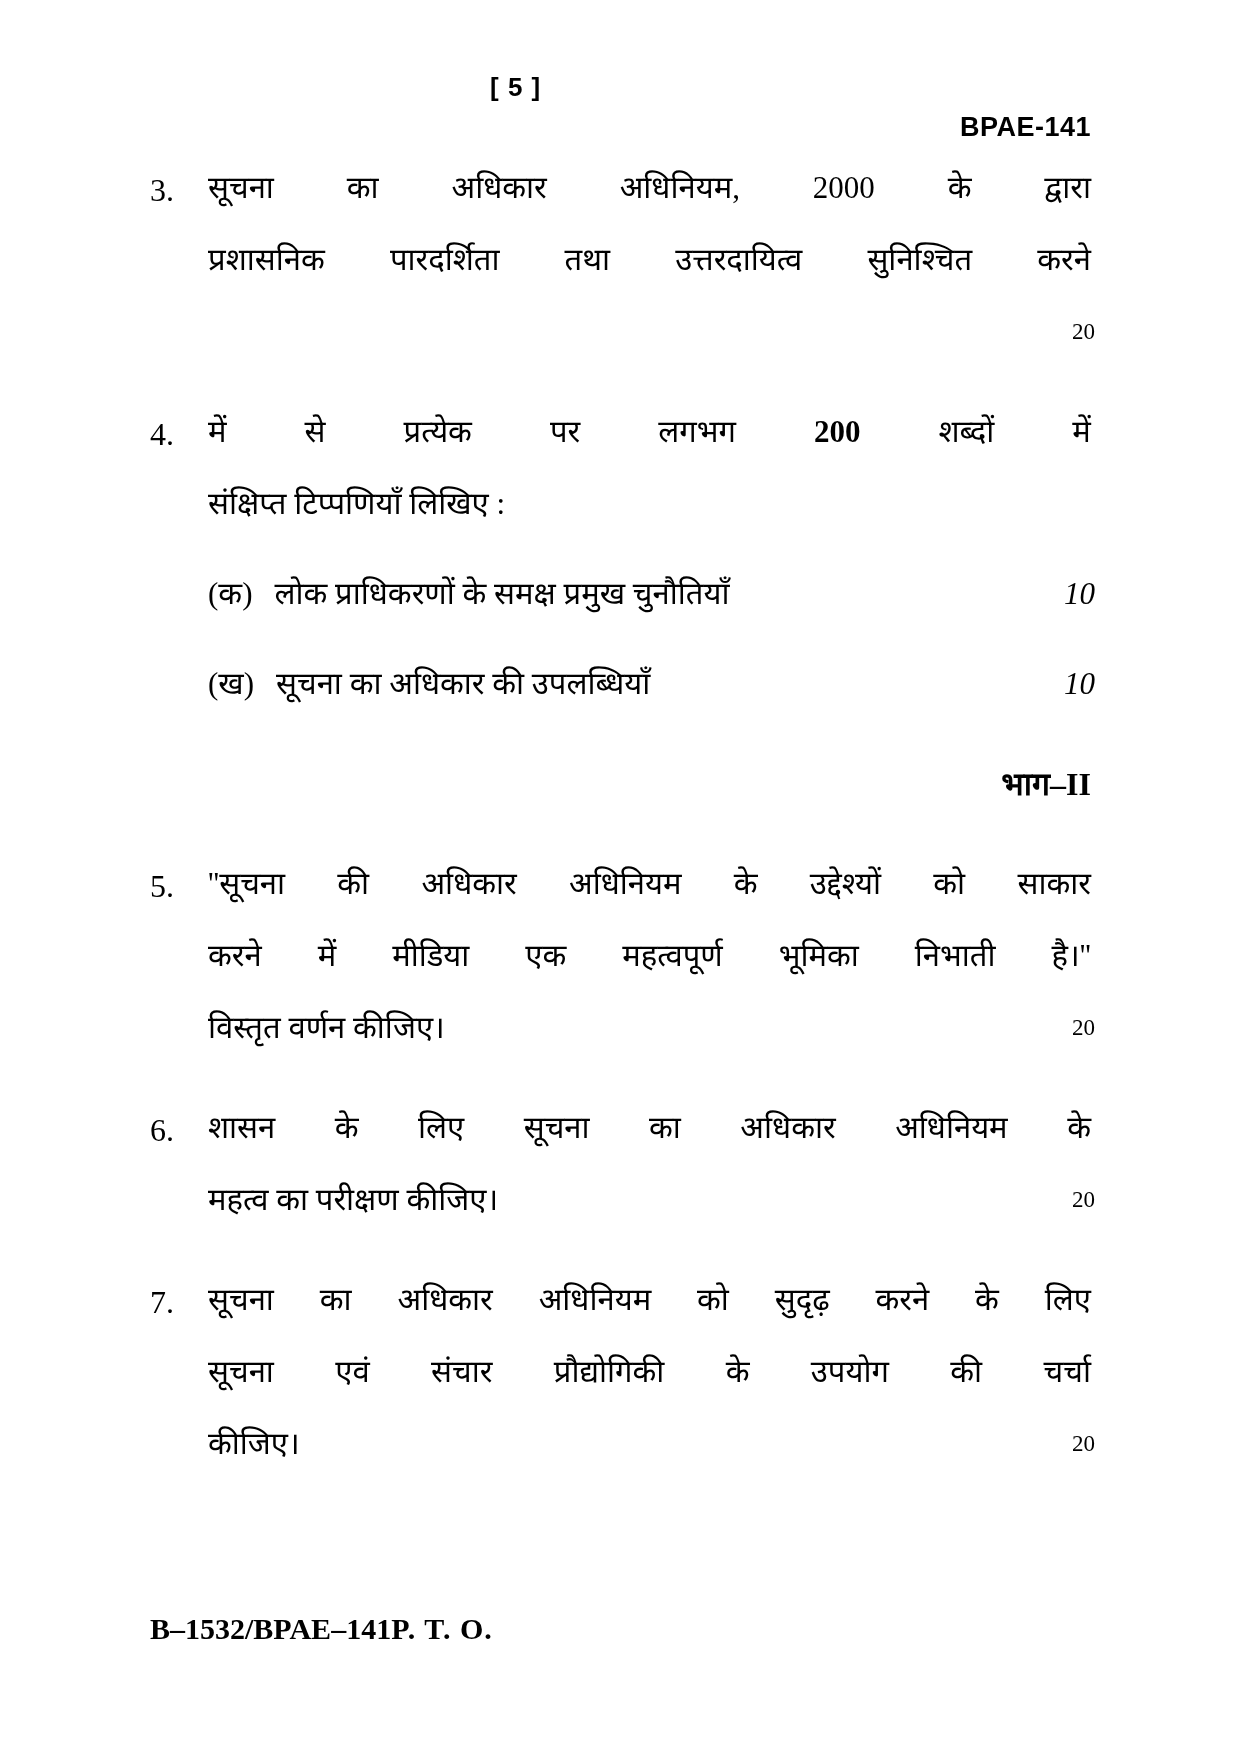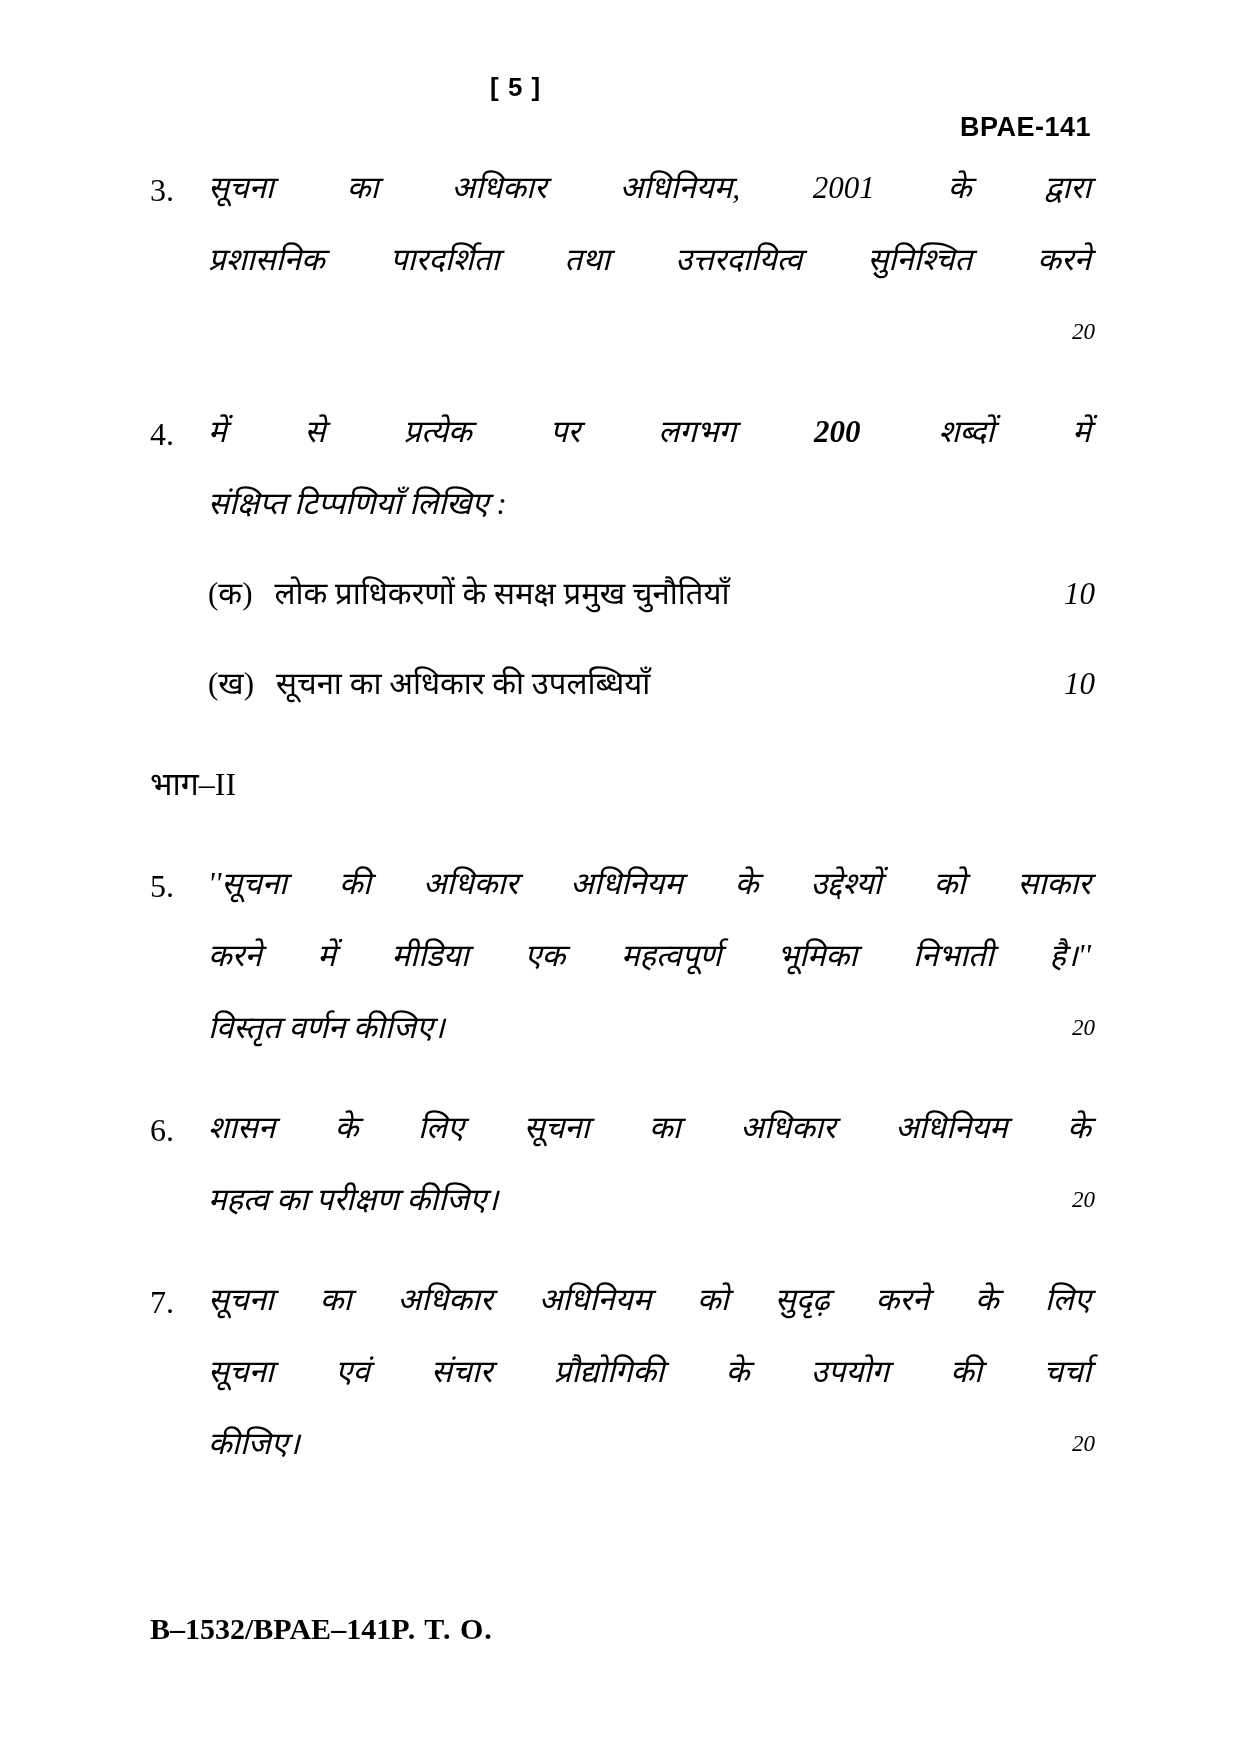--- a/index.html
+++ b/index.html
@@ -58,21 +58,20 @@
     width: 58px;
     flex: 0 0 58px;
     font-size: 32px;
     font-family: "Liberation Serif", "DejaVu Serif", serif;
     line-height: 72px;
     padding-top: 2px;
   }
   .qbody {
     flex: 1 1 auto;
     position: relative;
-    font-style: italic;
   }
   .qline {
     font-size: 31px;
     line-height: 72px;
     white-space: nowrap;
     position: relative;
     height: 72px;
   }
   
   .justify {
@@ -109,23 +108,23 @@
     margin-left: 6px;
   }
   .submarks {
     position: absolute;
     right: -4px;
     font-style: italic;
   }
 
   
   .section-heading {
-    text-align: left;
+    text-align: right;
     font-size: 32px;
-    font-weight: normal;
+    font-weight: bold;
     line-height: 72px;
     height: 72px;
   }
 
   
   .page-footer {
     position: absolute;
     left: 150px;
     right: 150px;
     bottom: 108px;
@@ -155,21 +154,21 @@
 
   <div class="qblock">
     <div class="qnum">3.</div>
     <div class="qbody">
       <div class="qline">
         <span class="justify">
           <span class="word">सूचना</span>
           <span class="word">का</span>
           <span class="word">अधिकार</span>
           <span class="word">अधिनियम,</span>
-          <span class="word">2001</span>
+          <span class="word">2000</span>
           <span class="word">के</span>
           <span class="word">द्वारा</span>
         </span>
       </div>
       <div class="qline">
         <span class="justify">
           <span class="word">प्रशासनिक</span>
           <span class="word">पारदर्शिता</span>
           <span class="word">तथा</span>
           <span class="word">उत्तरदायित्व</span>

